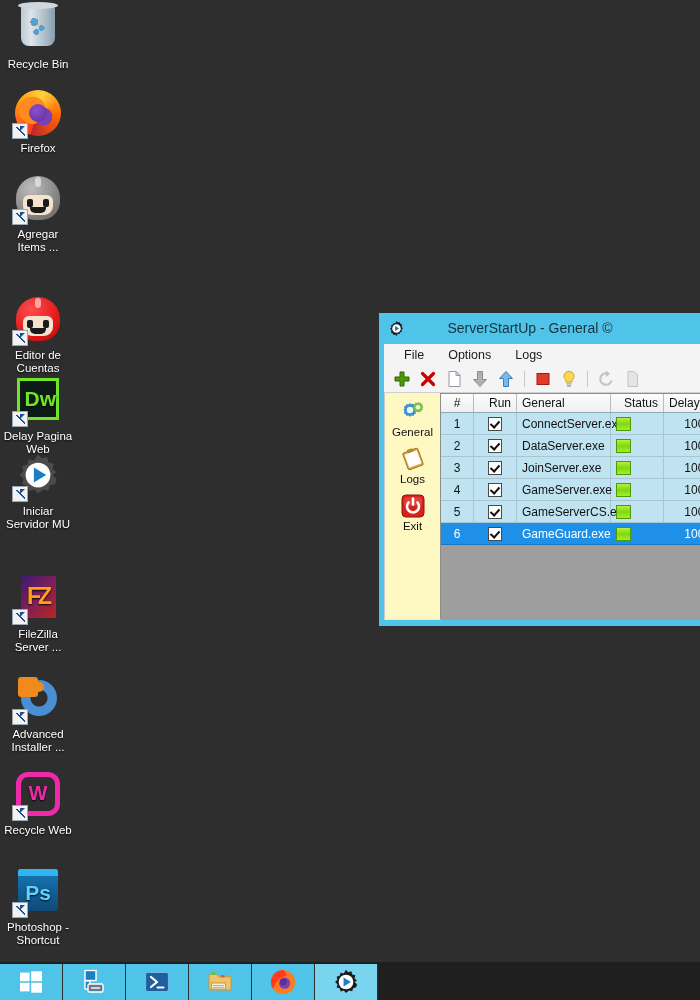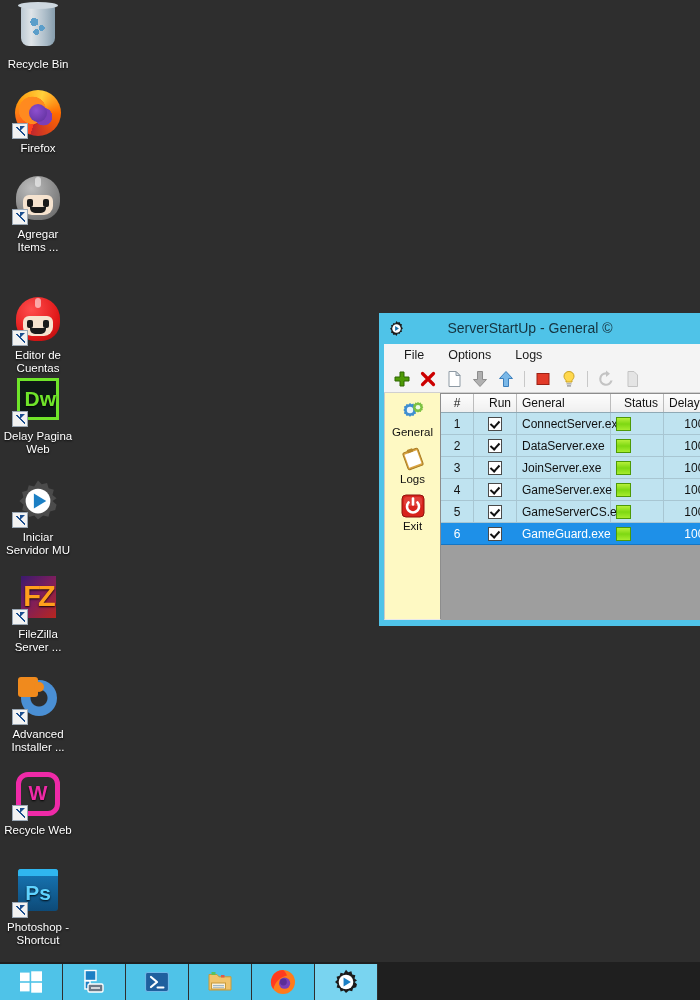--- a/index.html
+++ b/index.html
@@ -152,21 +152,21 @@
 
   
   .art-gearplay {
     width: 44px; height: 44px; margin: 2px auto 4px auto; position: relative;
   }
 
   
   .art-filezilla {
     width: 35px; height: 42px; margin: 3px auto 4px auto; position: relative;
     background: linear-gradient(135deg, #3a1a6e 0%, #7a1e5e 45%, #b8261f 100%);
-    font-weight: bold; font-size: 29px; line-height: 40px; text-align: center;
+    font-weight: bold; font-size: 23px; line-height: 40px; text-align: center;
     color: #ff9f1c;
     font-family: "Liberation Sans", sans-serif;
     letter-spacing: -3px;
   }
 
   
   .art-ai {
     width: 44px; height: 44px; margin: 2px auto 4px auto; position: relative;
   }
   .art-ai .disc {
@@ -460,21 +460,21 @@
 Cuentas</span>
       </div>
       <div class="desktop-icon" style="top: 375px;">
         <div class="icon-art">
           <div class="art-dw">Dw</div>
           <span class="shortcut-badge"></span>
         </div>
         <span class="icon-label">Delay Pagina
 Web</span>
       </div>
-      <div class="desktop-icon" style="top: 477px;">
+      <div class="desktop-icon" style="top: 451px;">
         <div class="icon-art">
           <div class="art-gearplay"><svg viewBox="0 0 32 32" width="44" height="44">
               <path fill="#4b4b4b" d="M16 1l2.7 2.9 3.9-1 1.1 3.8 3.8 1.1-1 3.9L29.5 14 26.6 16l2.9 2.7-1 3.9-3.8 1.1-1.1 3.8-3.9-1L16 29.5 13.3 26.6l-3.9 1-1.1-3.8-3.8-1.1 1-3.9L2.5 16l2.9-2.7-1-3.9 3.8-1.1 1.1-3.8 3.9 1z"></path>
               <circle cx="16" cy="16" r="9" fill="#ffffff"></circle>
               <path fill="#1b7fc4" d="M13 10.5l9 5.5-9 5.5z"></path>
             </svg></div>
           <span class="shortcut-badge"></span>
         </div>
         <span class="icon-label">Iniciar
 Servidor MU</span>

